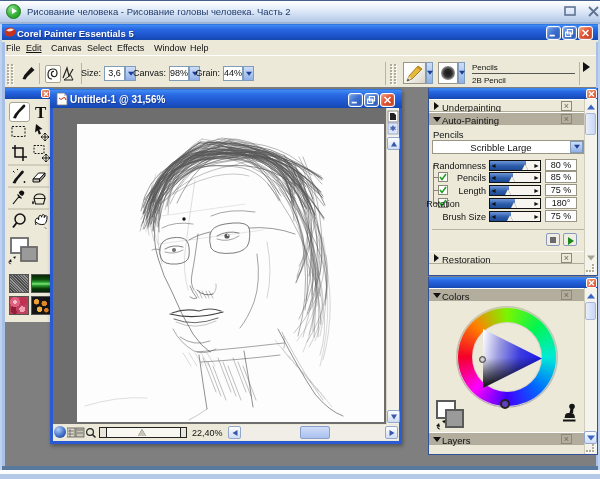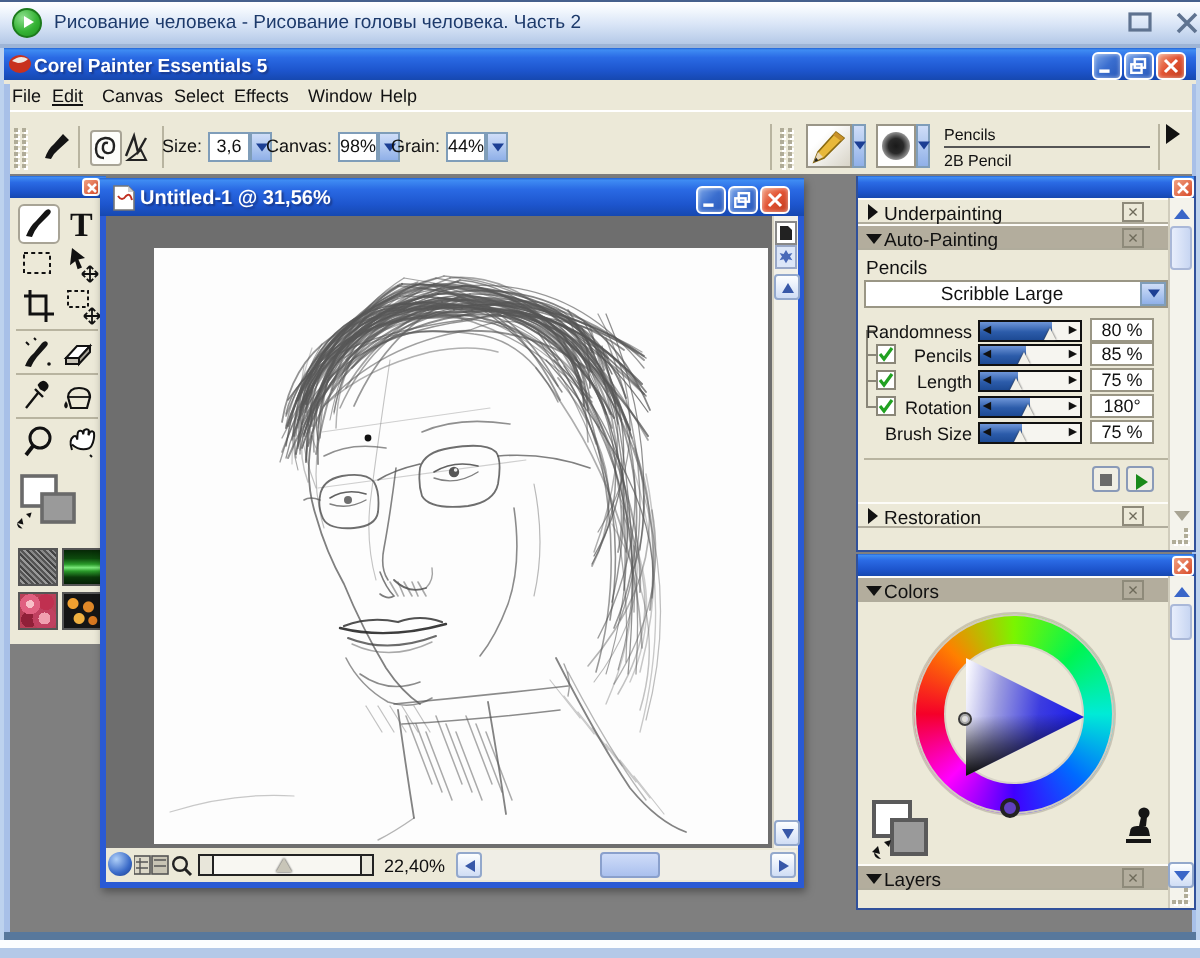--- a/index.html
+++ b/index.html
@@ -553,21 +553,21 @@
     <span class="sarrow" style="right:0;">►</span>
     <span class="sthumb" style="left:15px;"></span>
   </div>
 <div class="valbox" style="left:545px;top:184px;">75 %</div>
 <div class="abs" style="left:433px;top:203px;width:5px;height:1px;background:#8a8678;"></div>
 <div class="ckb" style="left:438px;top:198px;">
     <svg width="10" height="10" viewBox="0 0 10 10" style="position:absolute;left:-1px;top:-1px;">
       <path d="M2,5 L4,7.5 L8,2" fill="none" stroke="#21a121" stroke-width="1.6"></path>
     </svg>
   </div>
-<div class="lbl" style="left:400px;top:199px;width:86px;text-align:right;">Rotation</div>
+<div class="lbl" style="left:400px;top:199px;width:86px;text-align:center;">Rotation</div>
 <div class="slider" style="left:489px;top:198px;width:52px;">
     <span class="sfill" style="width:25px;"></span>
     <span class="sarrow" style="left:0;">◄</span>
     <span class="sarrow" style="right:0;">►</span>
     <span class="sthumb" style="left:21px;"></span>
   </div>
 <div class="valbox" style="left:545px;top:197px;">180°</div>
 <div class="lbl" style="left:400px;top:212px;width:86px;text-align:right;">Brush Size</div>
 <div class="slider" style="left:489px;top:211px;width:52px;">
     <span class="sfill" style="width:21px;"></span>

